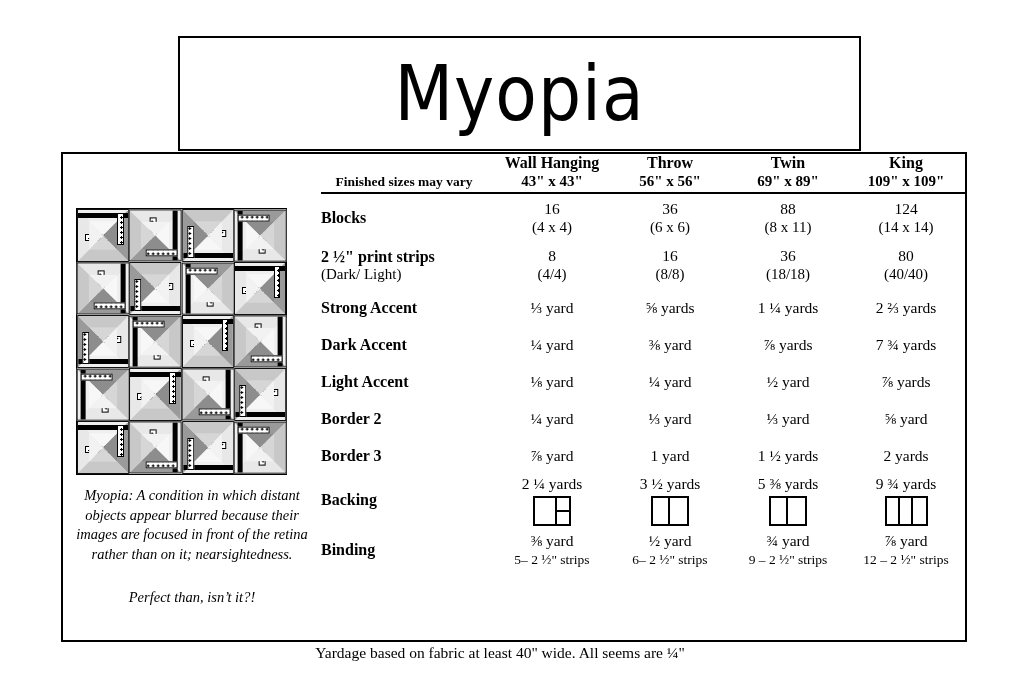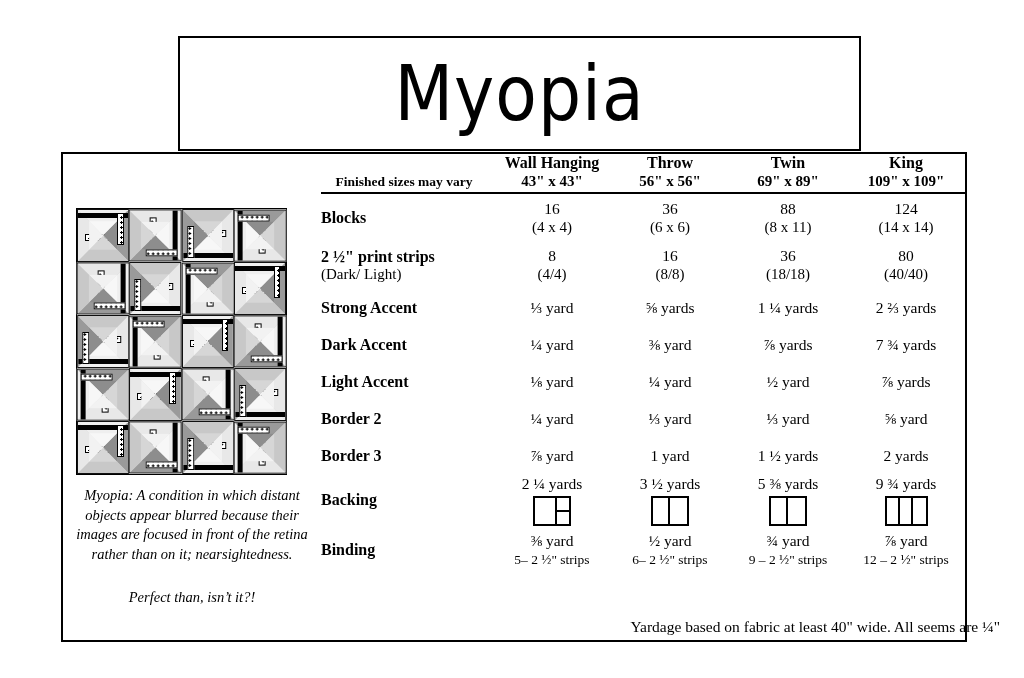--- a/index.html
+++ b/index.html
@@ -93,21 +93,21 @@
 
   .backdiag{display:flex;justify-content:center;margin-top:3px;}
   .bd{display:flex;border:2px solid #000;height:30px;box-sizing:border-box;background:#fff;}
   .bd .p{border-right:2px solid #000;box-sizing:border-box;}
   .bd .p:last-child{border-right:none;}
   .bd .split{display:flex;flex-direction:column;}
   .bd .split .h{flex:1;border-bottom:2px solid #000;box-sizing:border-box;}
   .bd .split .h:last-child{border-bottom:none;}
 
   #footer-note{
-    position:absolute;left:0;top:618px;width:1000px;text-align:right;
+    position:absolute;left:0;top:644px;width:1000px;text-align:center;
     font-size:15.5px;
   }
 </style>
 </head>
 <body>
 
 <div class="page">
 
   <div id="title-box">
     <div id="title-text">Myopia</div>

